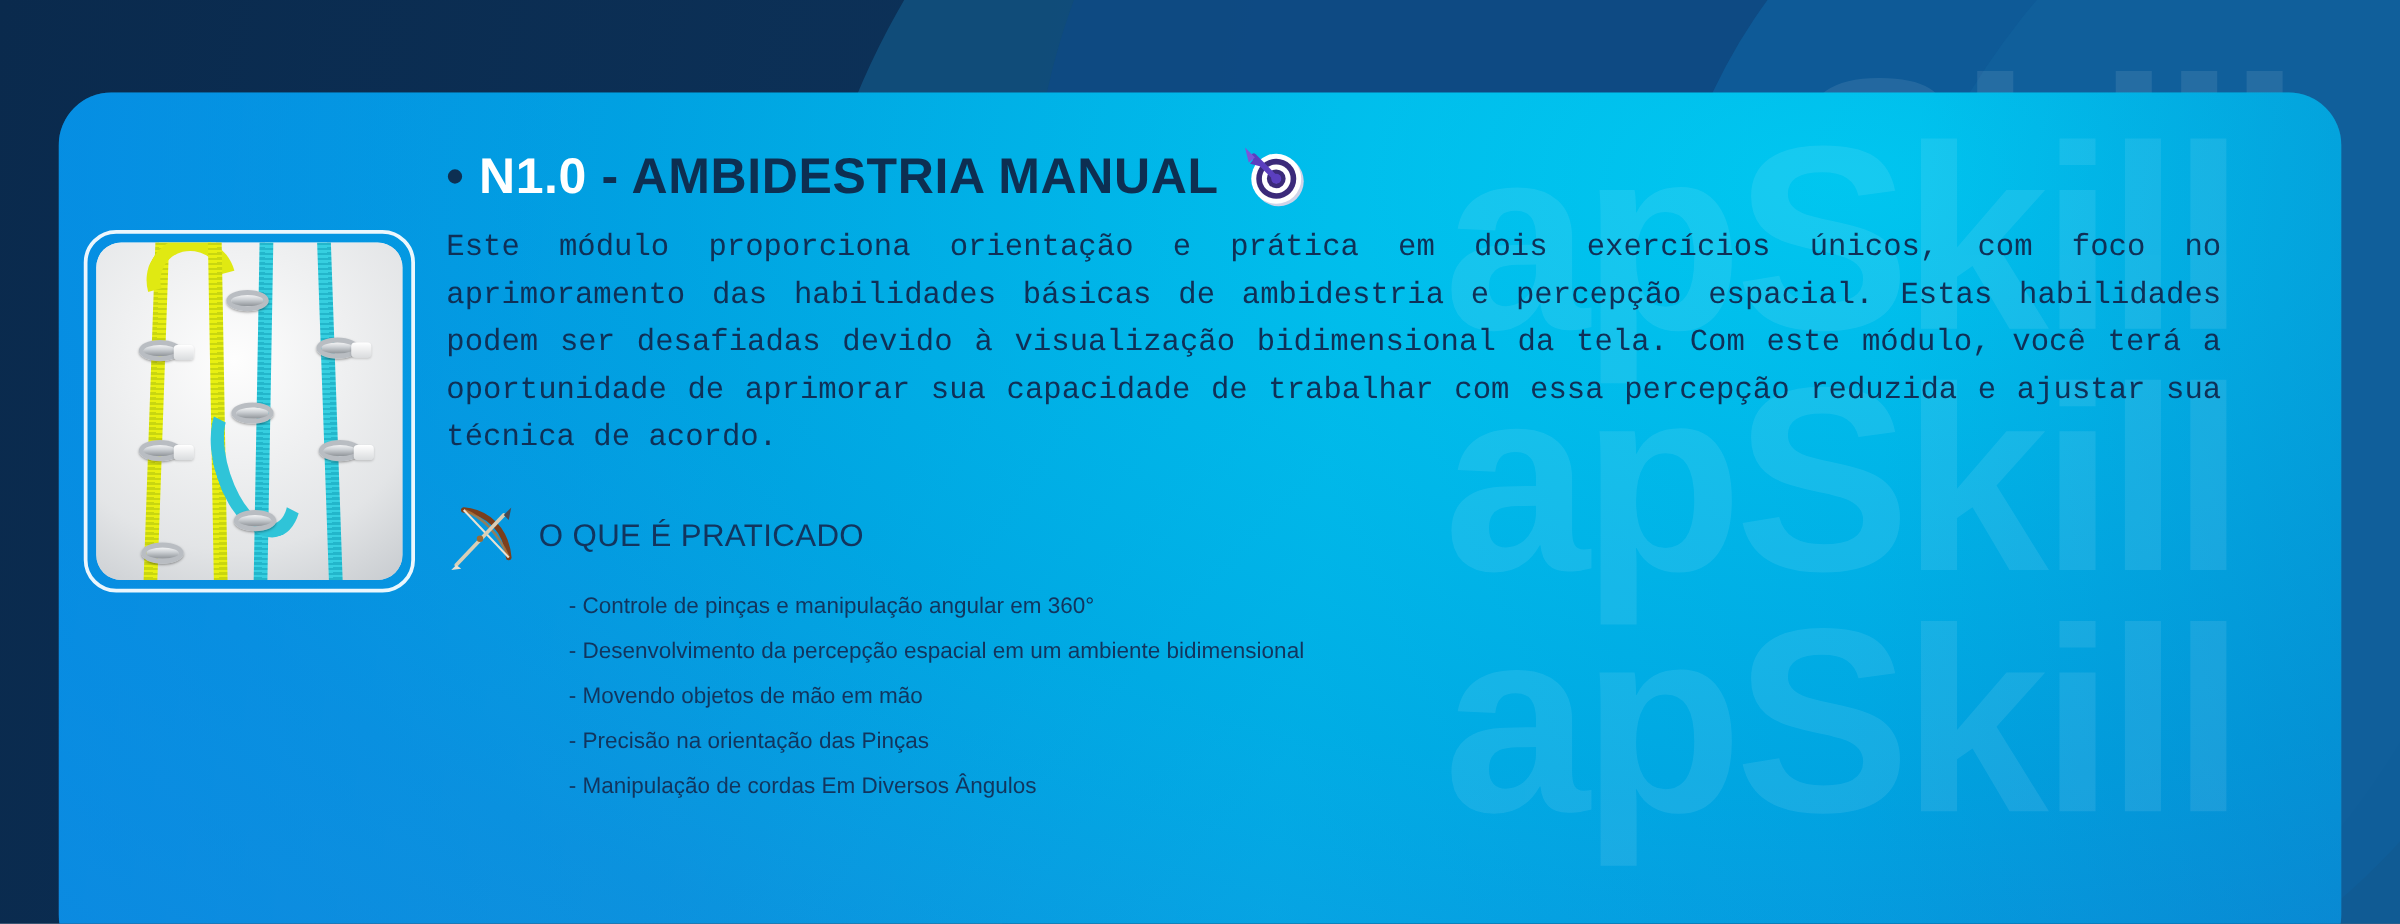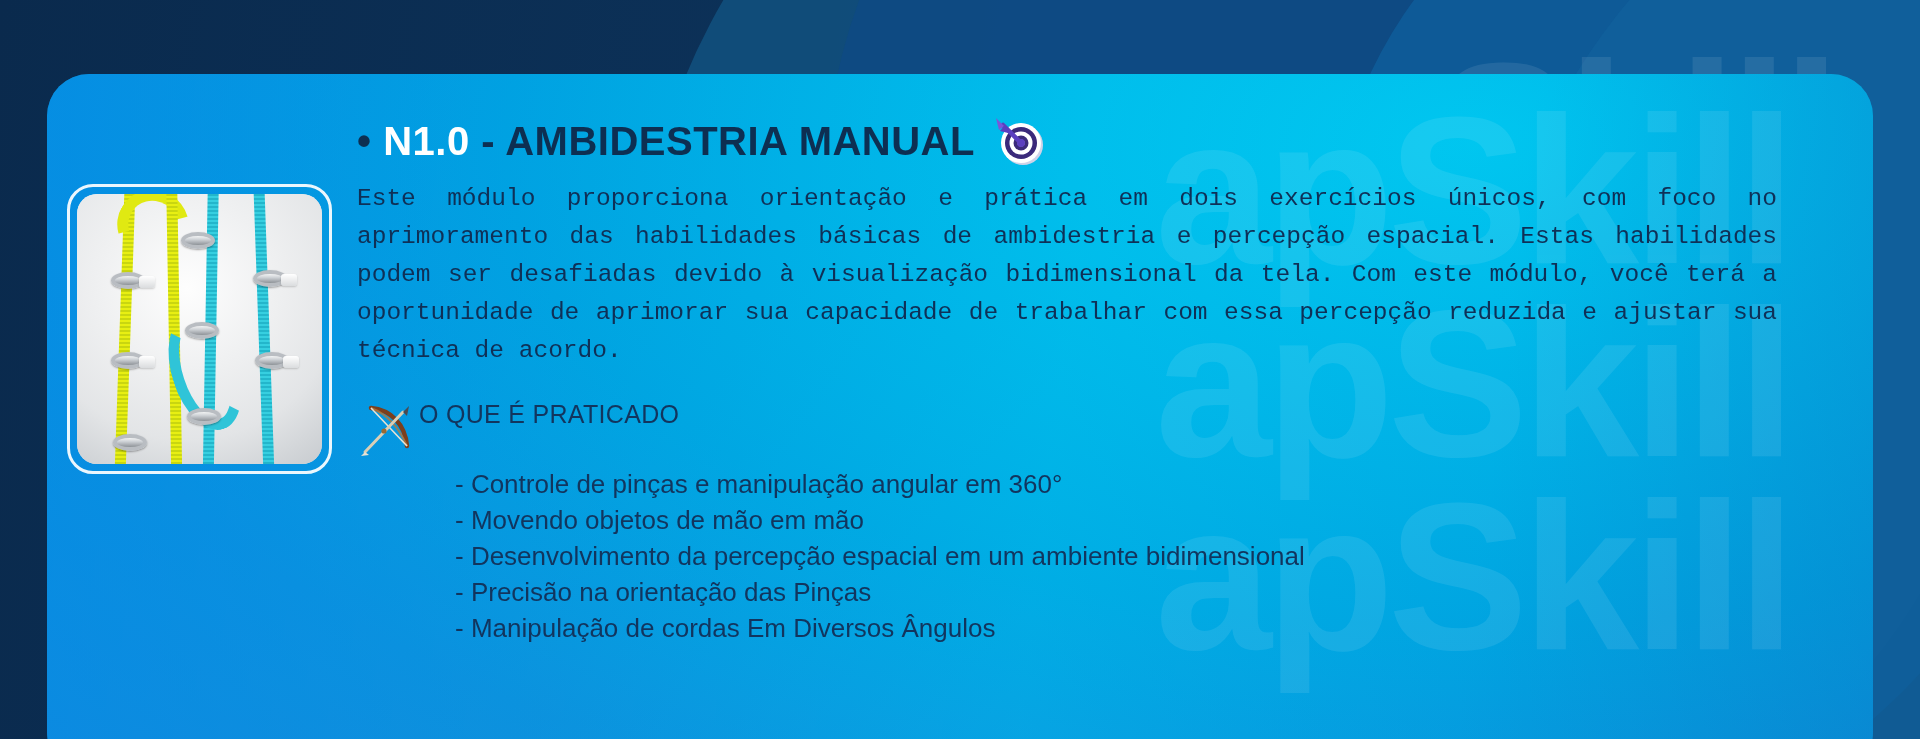--- a/index.html
+++ b/index.html
@@ -201,37 +201,37 @@
     line-height:38px;
     color:#0f3057;
     text-align:justify;
     width:1420px;
     margin-bottom:30px;
     font-family:Liberation Mono, monospace;
   }
 
   .section-head {
     display:flex;
-    align-items:flex-start;
-    gap:0;
+    align-items:center;
+    gap:12px;
     margin-bottom:8px;
   }
   .bow-icon { flex:0 0 auto; display:block; }
   .section-title {
     font-size:25px;
     color:#12355e;
     letter-spacing:.3px;
   }
 
   .bullets {
     list-style:none;
     margin-left:98px;
   }
   .bullets li {
-    font-size:26px;
+    font-size:18px;
     line-height:36px;
     color:#12355e;
     white-space:nowrap;
   }
 </style>
 </head>
 <body>
 
 <div id="stage">
 
@@ -315,21 +315,21 @@
           <path d="M8 52 L46 12" stroke="#d9cfb6" stroke-width="3" stroke-linecap="round"></path>
           <path d="M46 12 L52 6 L50 16 Z" fill="#4a4a52"></path>
           <path d="M8 52 L4 56 L12 55 Z" fill="#e8e2d4"></path>
           <circle cx="27" cy="31" r="2.6" fill="#9a6a33"></circle>
         </svg>
         <div class="section-title">O QUE É PRATICADO</div>
       </div>
 
       <ul class="bullets">
         <li>- Controle de pinças e manipulação angular em 360°</li>
+        <li>- Desenvolvimento da percepção espacial em um ambiente bidimensional</li>
         <li>- Movendo objetos de mão em mão</li>
-        <li>- Desenvolvimento da percepção espacial em um ambiente bidimensional</li>
         <li>- Precisão na orientação das Pinças</li>
         <li>- Manipulação de cordas Em Diversos Ângulos</li>
       </ul>
 
     </div>
   </div>
 </div>
 
 </body></html>

